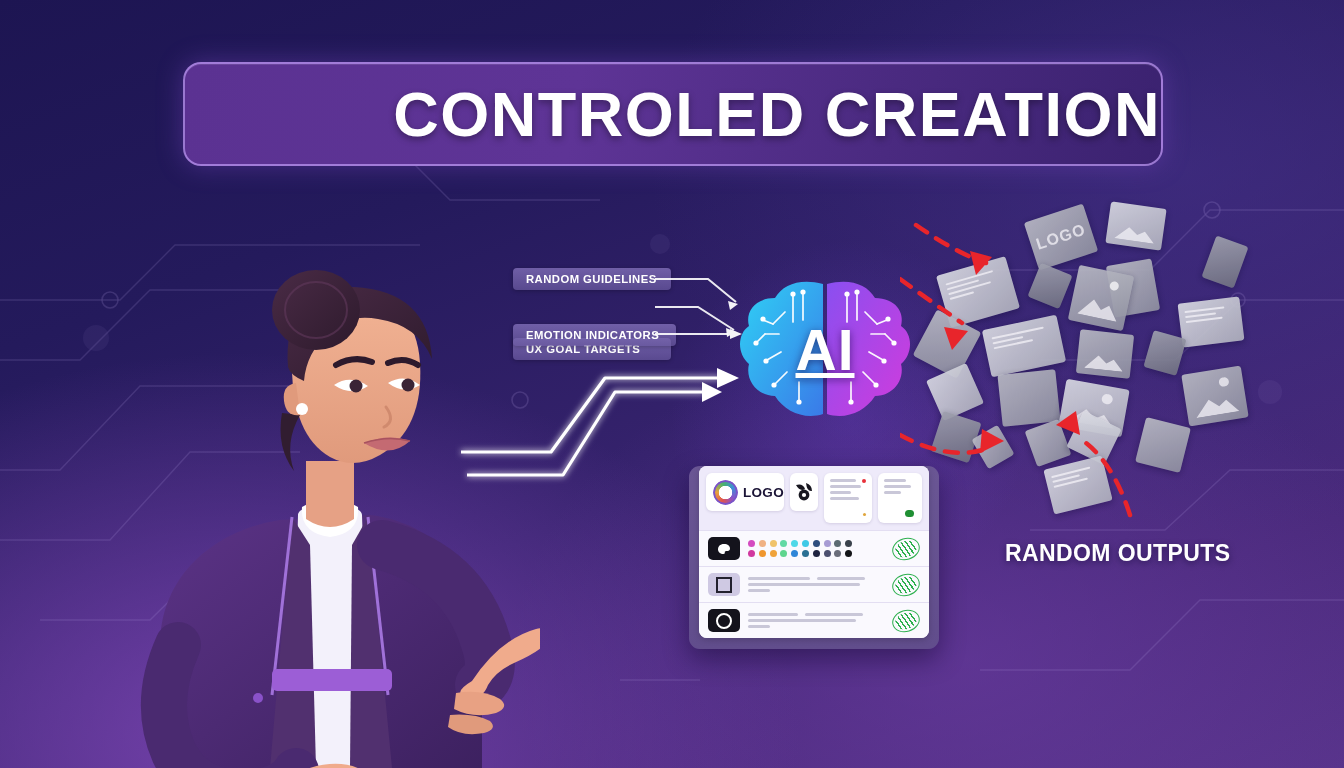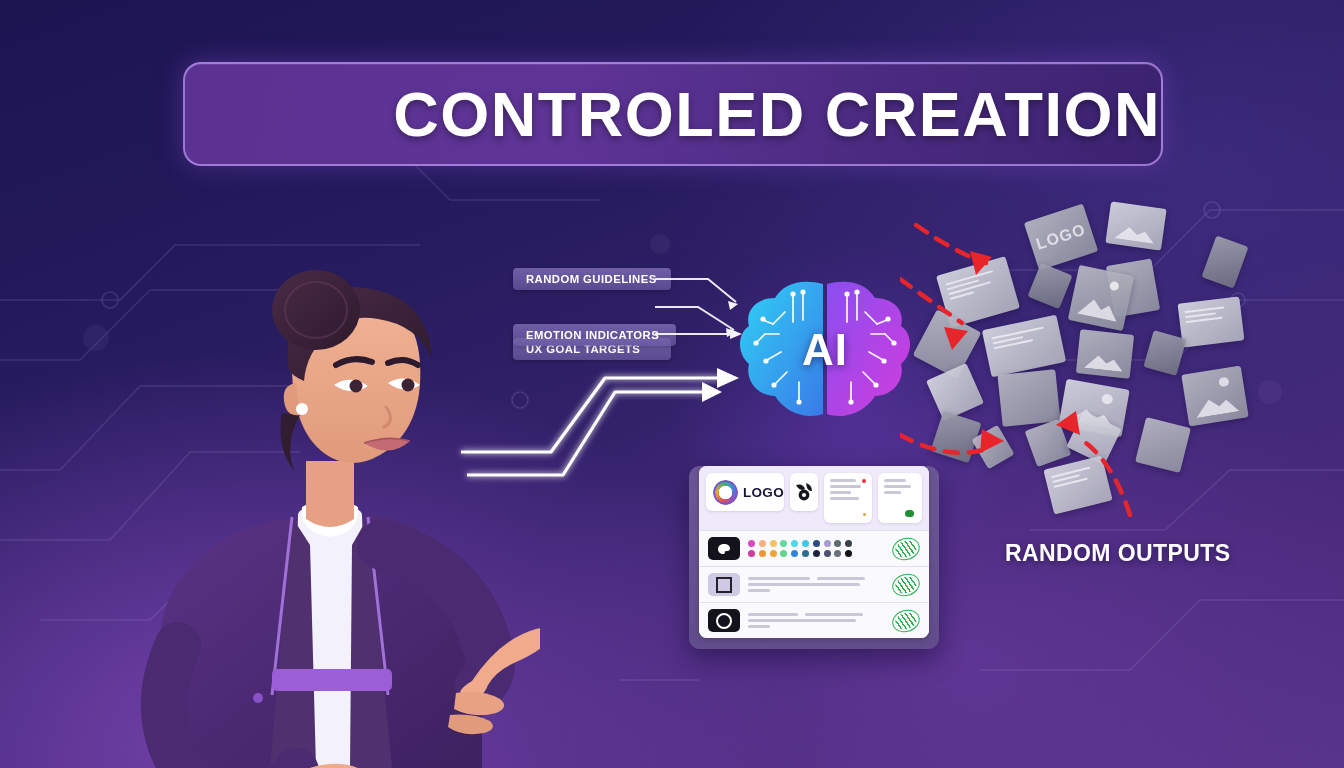--- a/index.html
+++ b/index.html
@@ -29,22 +29,22 @@
   .chip{position:absolute;height:22px;border-radius:4px;
     background:linear-gradient(180deg,rgba(131,113,186,.78),rgba(106,90,160,.72));
     box-shadow:0 1px 4px rgba(0,0,0,.25);
     display:flex;align-items:center;padding-left:13px;}
   .chip span{color:#fff;font-size:11.3px;font-weight:bold;letter-spacing:.45px;white-space:nowrap;}
 
   
   #brain{position:absolute;left:735px;top:276px;width:180px;height:148px;}
   #brain .ai{position:absolute;left:0;top:0;width:180px;height:148px;
     display:flex;align-items:center;justify-content:center;
-    color:#fff;font-size:44px;font-weight:bold;letter-spacing:1px;
-    text-shadow:0 2px 8px rgba(20,0,60,.55);}
+    color:#fff;font-size:57px;font-weight:bold;letter-spacing:1px;
+    text-shadow:0 2px 8px rgba(20,0,60,.55);text-decoration:underline;}
 
   
   #panel{position:absolute;left:689px;top:466px;width:250px;height:183px;
     border-radius:11px;background:linear-gradient(180deg,#6a5694 0%,#614d8c 100%);
     box-shadow:0 10px 26px rgba(15,5,45,.45);padding:0;}
   #panel .hdr{height:31px;display:flex;align-items:center;justify-content:space-between;
     padding:0 13px 0 14px;}
   #panel .hdr .ttl{color:#fff;font-size:12.5px;font-weight:bold;letter-spacing:.9px;}
   #panel .hdr .x{color:#e6dcf7;font-size:15px;line-height:1;cursor:pointer;}
   #panel .body{margin:0 10px 10px 10px;border-radius:8px;background:#f4f1fb;overflow:hidden;

